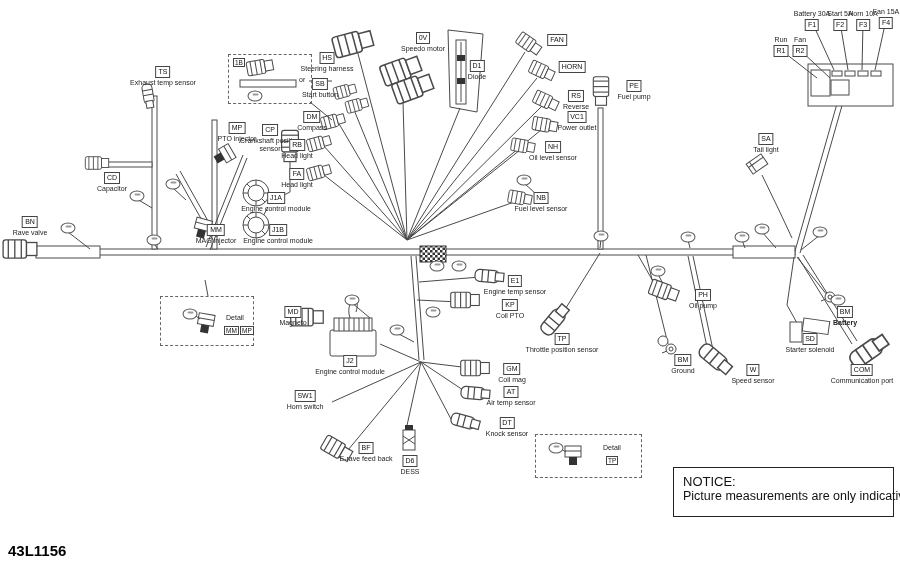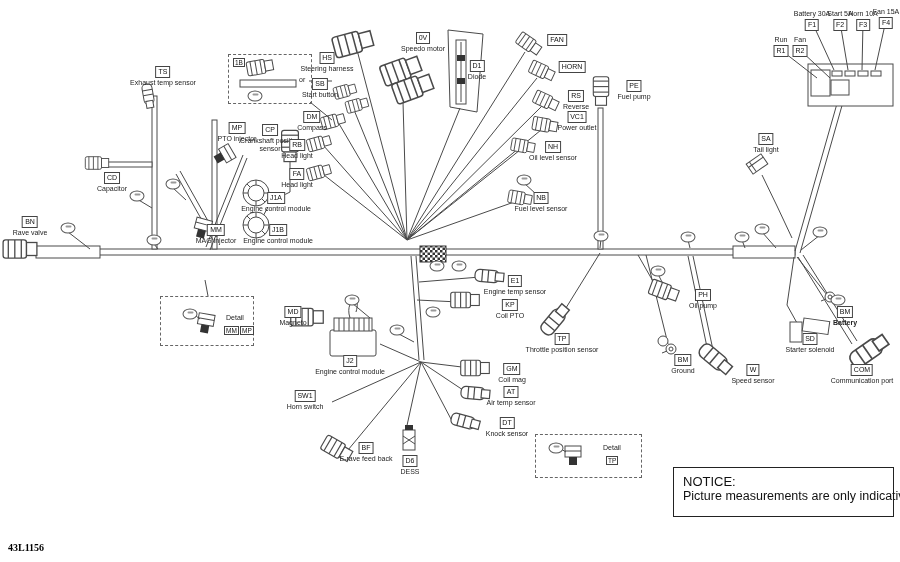--- a/index.html
+++ b/index.html
@@ -21,21 +21,21 @@
   .badge::after{content:"";display:block;margin:2px auto 0;width:6px;height:2px;
                 background:#9a9a9a;border-radius:1px;}
   .detail-box{position:absolute;border:1px dashed #666;background:transparent;z-index:2;}
   .dtext{position:absolute;font-size:7px;line-height:8px;color:#222;z-index:3;white-space:nowrap;}
   .mini-code{font-size:6.5px;line-height:7px;border:1px solid #444;padding:0 1px;
              background:#fff;display:inline-block;color:#111;}
   .notice{position:absolute;left:673px;top:467px;width:221px;height:50px;border:1px solid #222;
           background:#fff;z-index:4;padding:6px 9px;box-sizing:border-box;}
   .notice .t{font-size:13px;color:#111;}
   .notice .b{font-size:12.5px;color:#111;white-space:nowrap;}
-  .partno{position:absolute;left:8px;top:542px;font-size:10px;font-weight:bold;color:#000;z-index:4;font-family:Liberation Serif, serif;}
+  .partno{position:absolute;left:8px;top:542px;font-size:15px;font-weight:bold;color:#000;z-index:4;}
 </style>
 </head>
 <body>
 
 <div id="canvas">
 
   <svg id="wires" width="900" height="562" viewBox="0 0 900 562">
     <defs>
       <pattern id="hatch" width="5" height="5" patternUnits="userSpaceOnUse">
         <rect width="5" height="5" fill="#fff"></rect>

